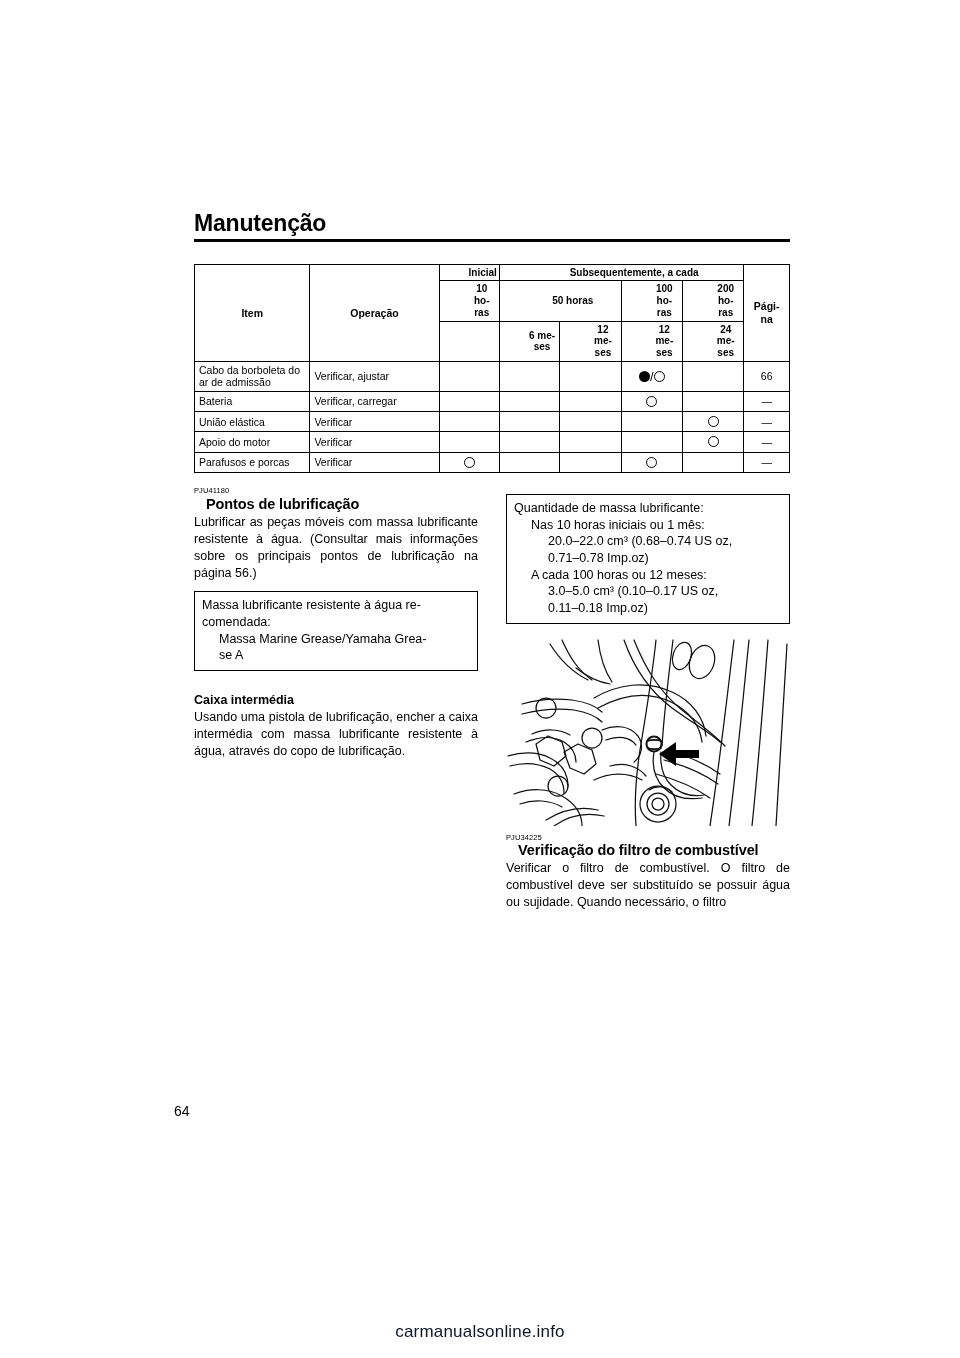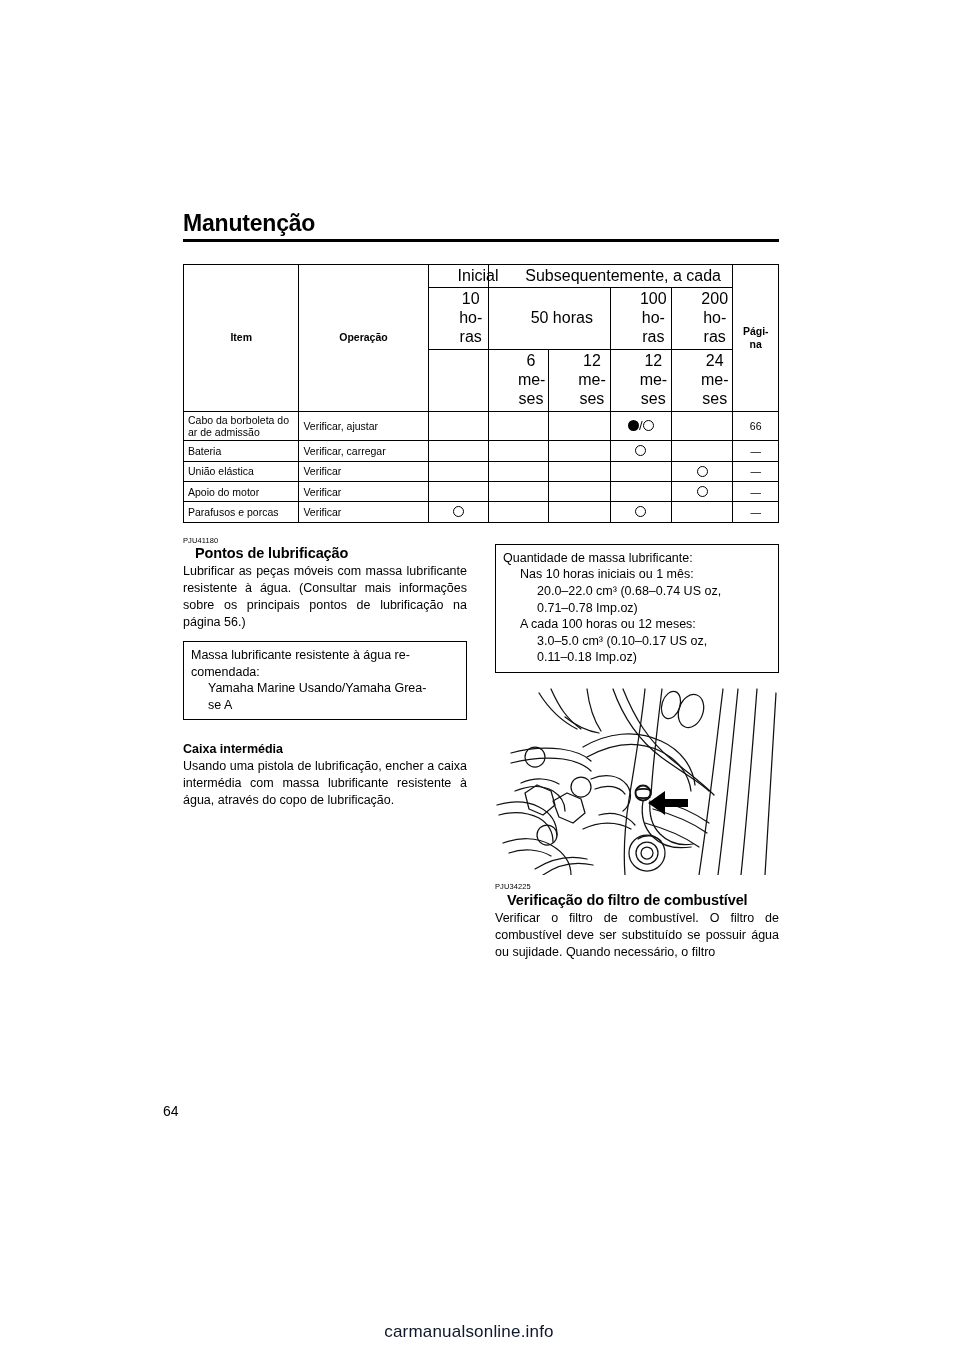--- a/index.html
+++ b/index.html
@@ -12,21 +12,21 @@
     height: 1358px;
     position: relative;
     font-family: "Liberation Sans", sans-serif;
     color: #000000;
     -webkit-font-smoothing: antialiased;
   }
 
   
   .page {
     position: absolute;
-    left: 0; top: 0;
+    left: 11px; top: 0;
     width: 796px; height: 1358px;
     background: #fff;
     overflow: hidden;
   }
 
   .content {
     position: absolute;
     left: 183px;
     top: 212px;
     width: 596px;
@@ -57,22 +57,22 @@
   }
   table.maint td, table.maint th {
     border: 1.2px solid #000;
     padding: 2px 4px;
     vertical-align: middle;
     font-weight: normal;
     line-height: 1.18;
   }
   table.maint .hdr {
     text-align: center;
-    font-weight: normal;
-    font-size: 16px;
+    font-weight: bold;
+    font-size: 10px;
     padding-left: 29px;
   }
   table.maint .hdr-big {
     font-weight: bold;
     text-align: center;
   }
   td.item-cell {
     font-weight: bold;
     padding-left: 5px;
     line-height: 1.17;
@@ -324,21 +324,21 @@
 
       <div class="col-left">
 
         <div class="refcode">PJU41180</div>
         <h2 class="sec">Pontos de lubrificação</h2>
         <p class="body">Lubrificar as peças móveis com massa lubrificante resistente à água. (Consultar mais informações sobre os principais pontos de lubrificação na página 56.)</p>
 
         <div class="notebox">
           <div class="l1">Massa lubrificante resistente à água re-</div>
           <div class="l1">comendada:</div>
-          <div class="l2">Yamaha Marine Usando/Yamaha Grea-</div>
+          <div class="l2">Massa Marine Grease/Yamaha Grea-</div>
           <div class="l2">se A</div>
         </div>
 
         <div class="gap-lg"></div>
 
         <h3 class="sub">Caixa intermédia</h3>
         <p class="body">Usando uma pistola de lubrificação, encher a caixa intermédia com massa lubrificante resistente à água, através do copo de lubrificação.</p>
       </div>
 
       <div class="col-right">

